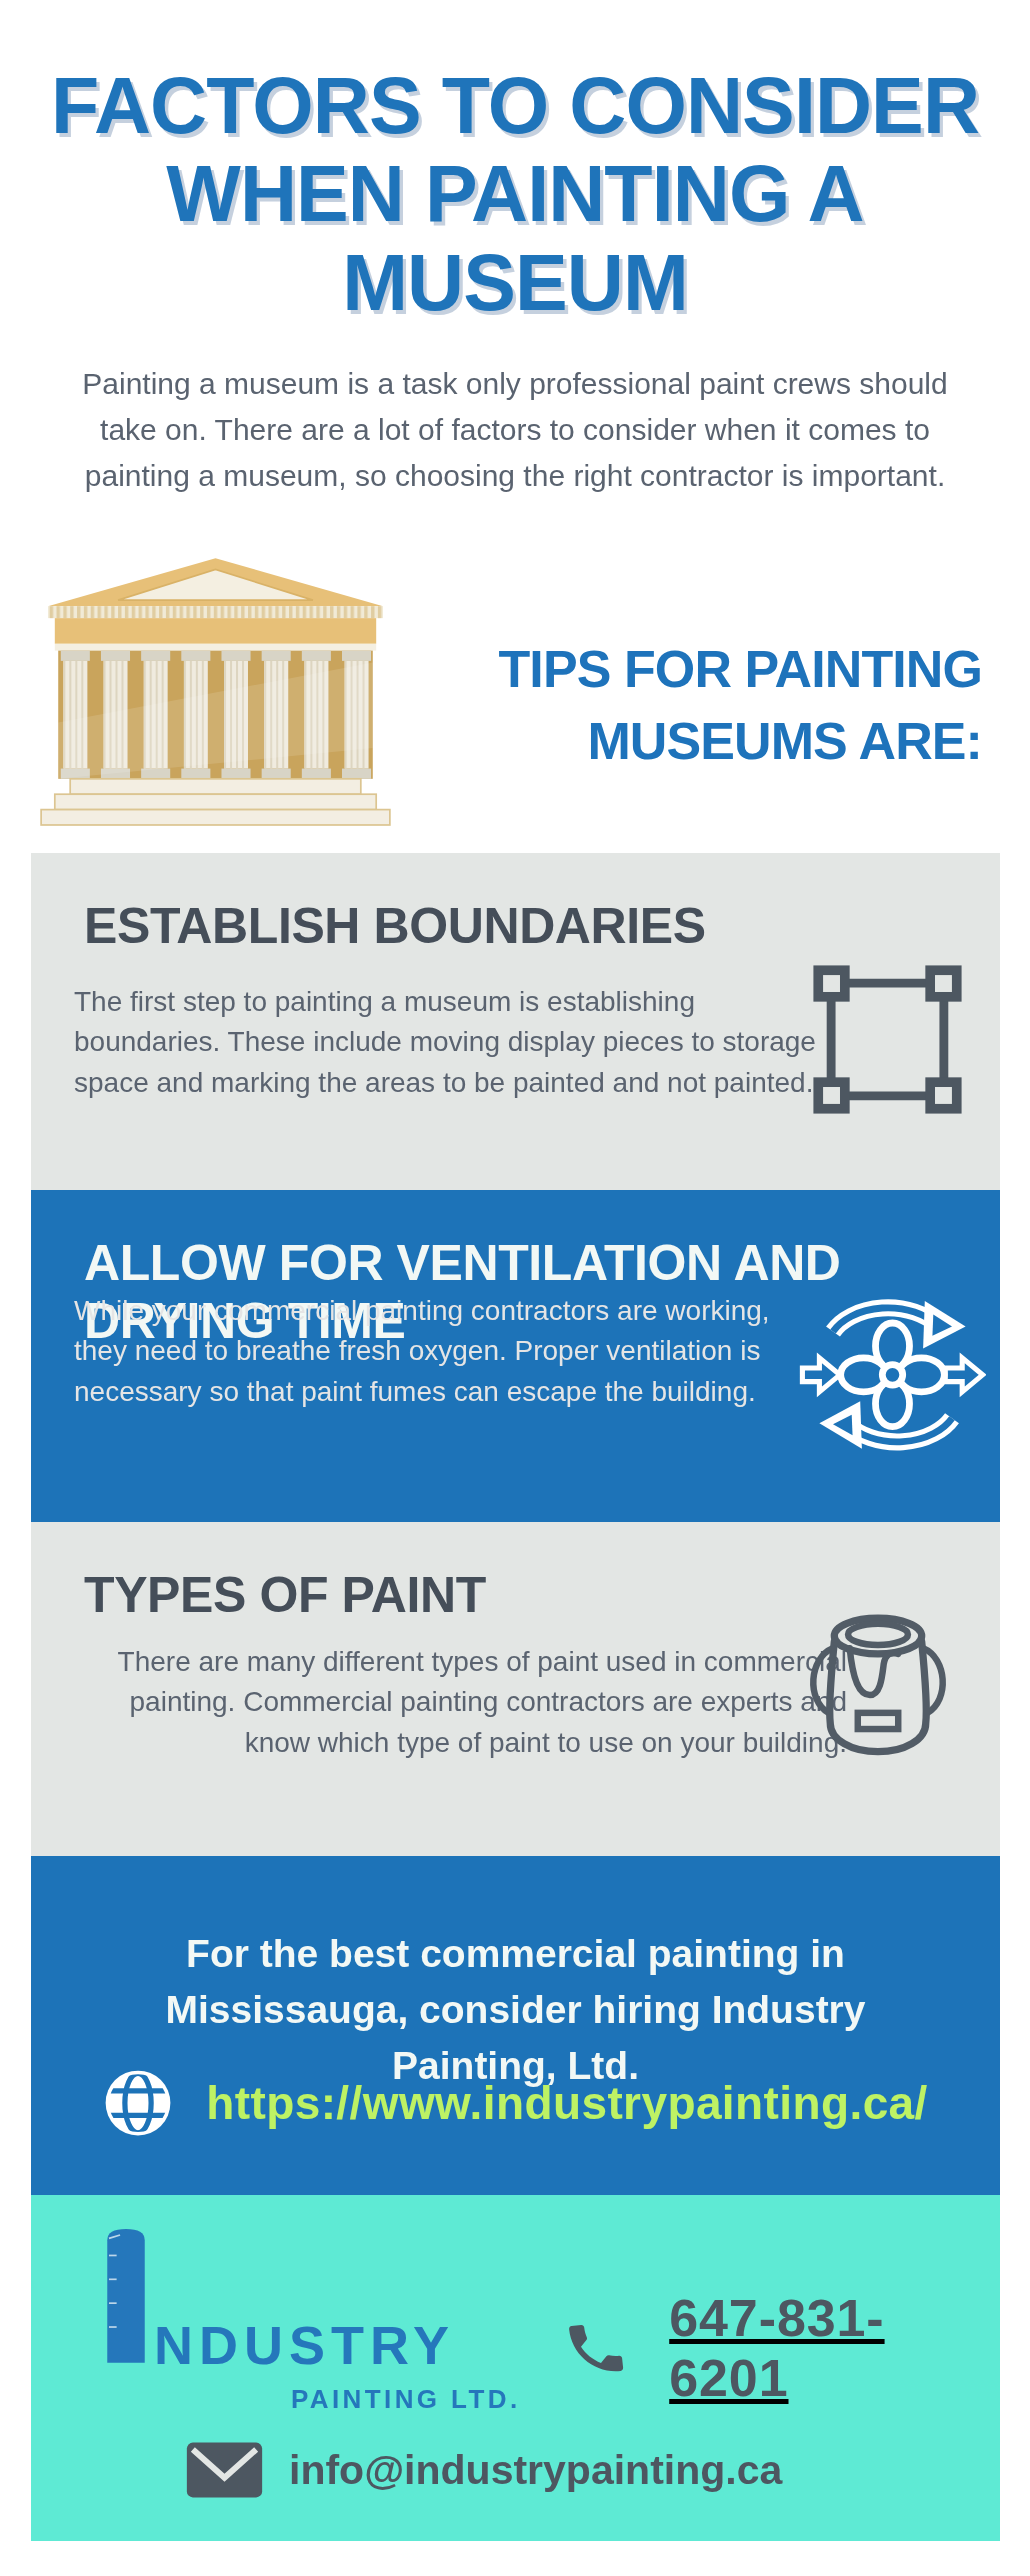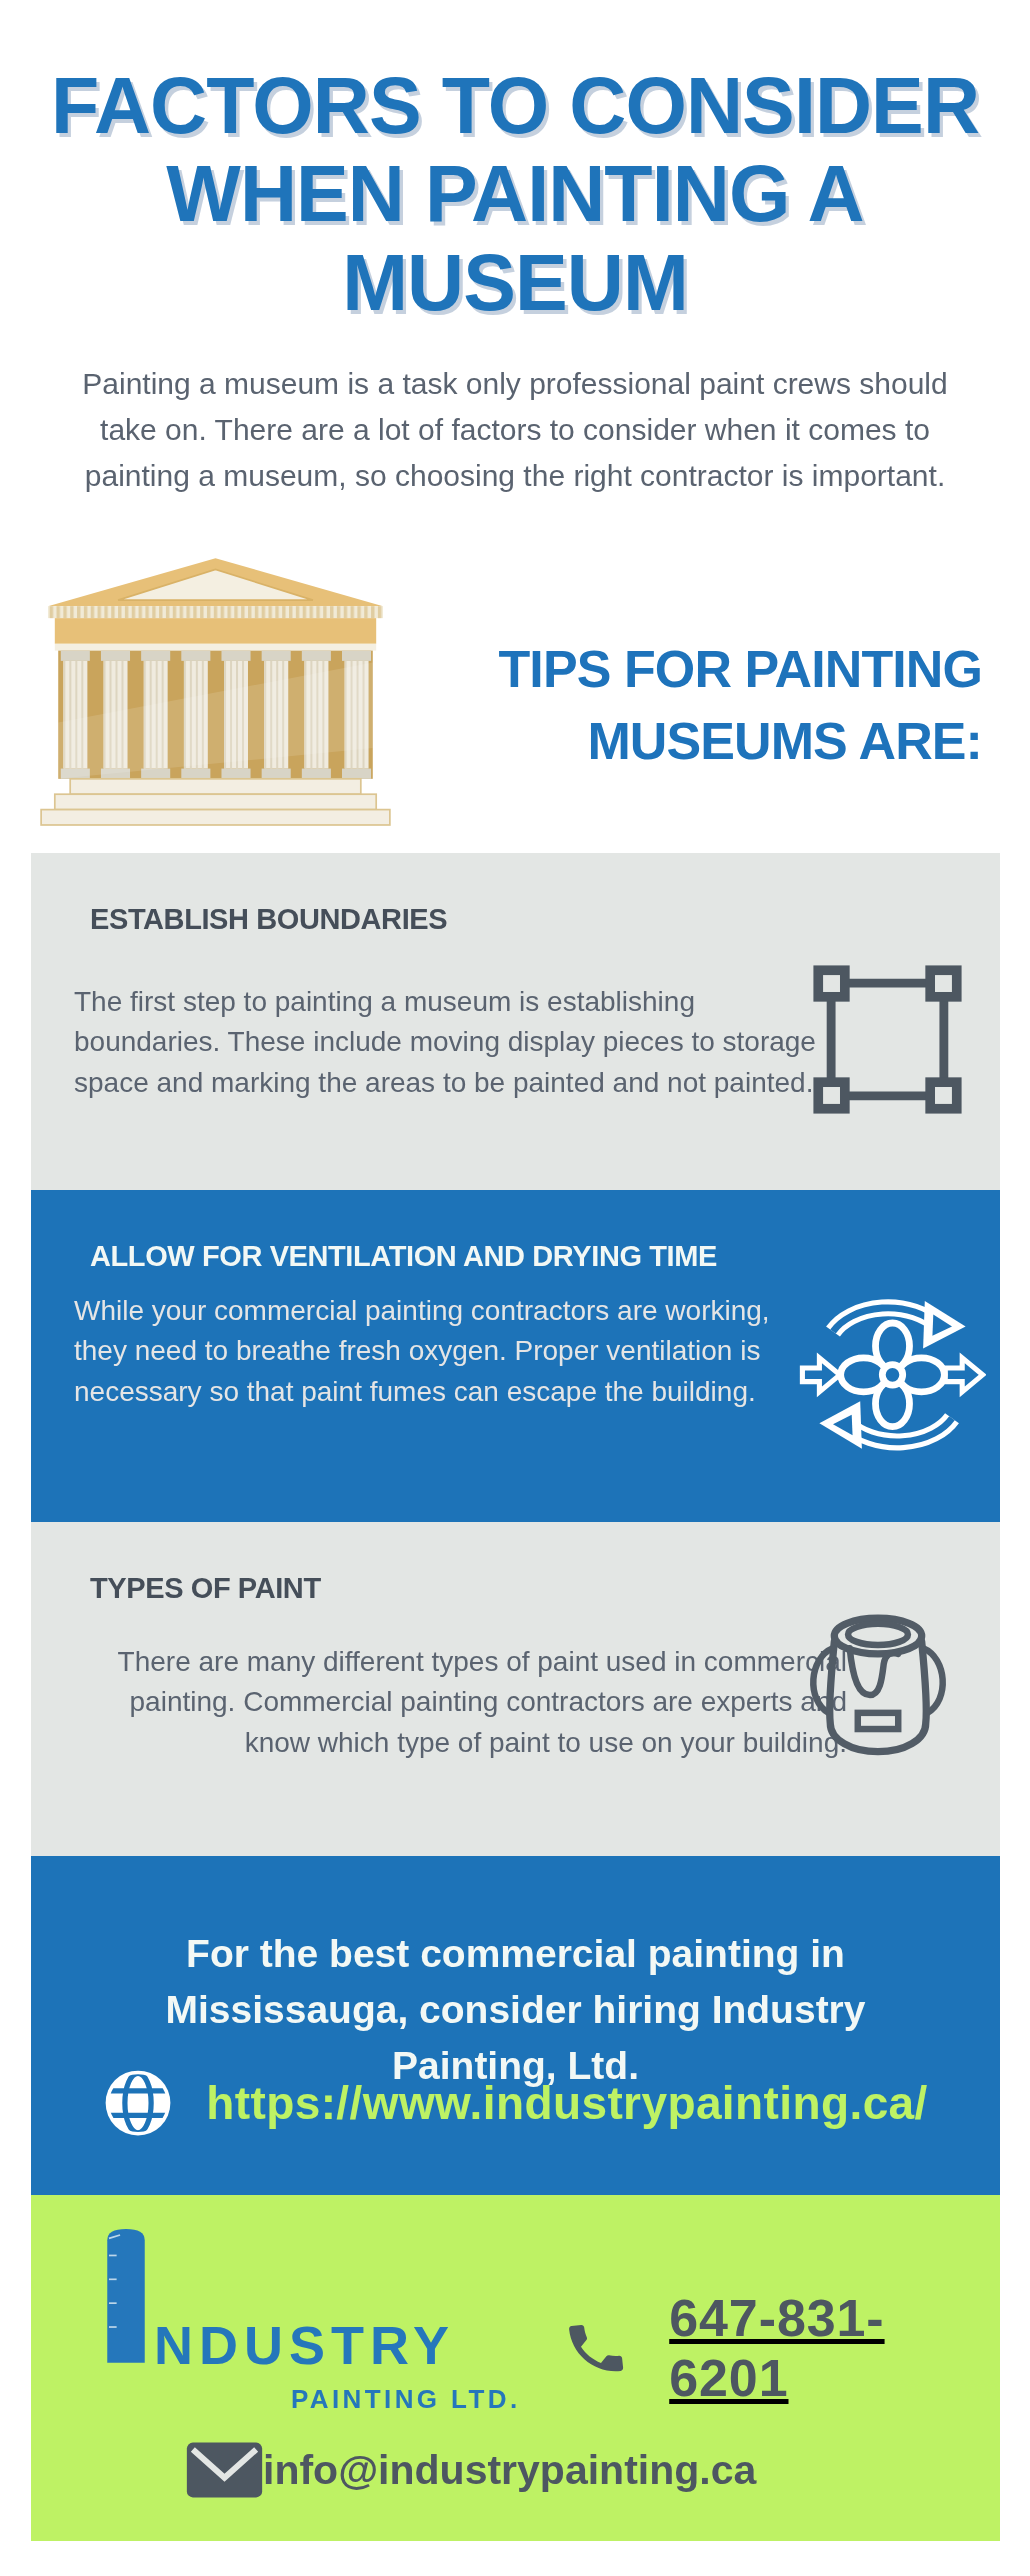--- a/index.html
+++ b/index.html
@@ -28,24 +28,24 @@
   .tips span{display:block;}
   
   .sections{position:absolute;top:853px;left:31px;width:969px;}
   .card{position:relative;width:969px;box-sizing:border-box;}
   .card.gray{background:#e3e6e4;}
   .card.blue{background:#1d73b8;}
   .sec-1{height:337px;}
   .sec-2{height:332px;}
   .sec-3{height:334px;}
   .sec-cta{height:339px;}
-  .sec-footer{height:346px;background:#bef264;}
+  .sec-footer{height:346px;background:#5eead4;}
   .card h3{
-    position:absolute;left:43px;top:34px;margin:16px;
-    font-size:29px;font-weight:bold;letter-spacing:-0.4px;color:#454e59;text-align:right;
+    position:absolute;left:43px;top:34px;margin:10px;
+    font-size:50px;font-weight:bold;letter-spacing:-0.4px;color:#454e59;
   }
   .card.blue h3{color:#f2f8f5;}
   .card .body{
     position:absolute;left:43px;margin:0;
     font-size:28px;line-height:1.44;color:#5a6370;
   }
   .sec-1 .body{top:129px;width:756px;}
   .sec-2 .body{top:101px;width:696px;color:#e5e5e5;}
   .sec-3 .body{top:120px;width:773px;text-align:right;}
   .side-icon{position:absolute;}
@@ -71,21 +71,21 @@
   }
   .brand-sub{
     position:absolute;left:219px;top:161px;
     font-size:26px;font-weight:bold;letter-spacing:3.4px;color:#2577bb;
   }
   .phone-row{
     position:absolute;left:532px;top:93px;display:flex;align-items:center;gap:40px;text-decoration:underline;
   }
   .phone-text{font-size:52px;font-weight:bold;letter-spacing:0.9px;color:#4d5761;}
   .email-row{
-    position:absolute;left:155px;top:246px;display:flex;align-items:center;
+    position:absolute;left:155px;top:246px;display:flex;align-items:center;gap:26px;
   }
   .email-text{font-size:41px;font-weight:bold;color:#4d5761;}
 </style>
 </head>
 <body>
 
 <div class="page">
 
   <h1 class="title">
     <span>FACTORS TO CONSIDER</span>

